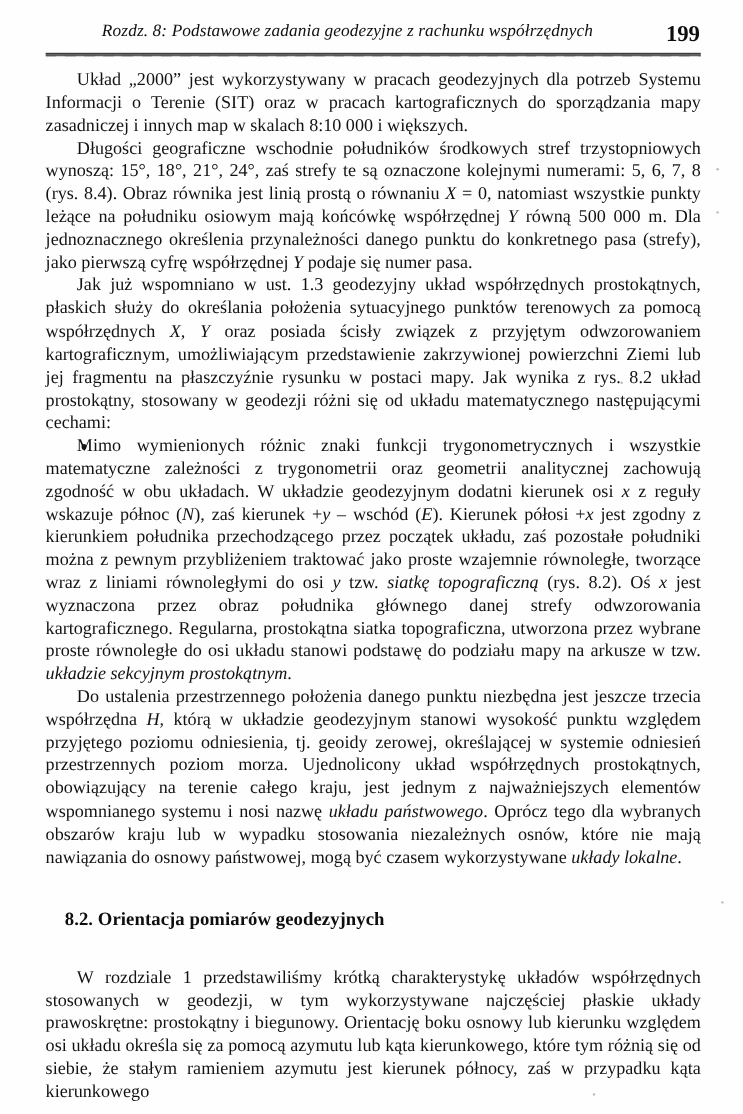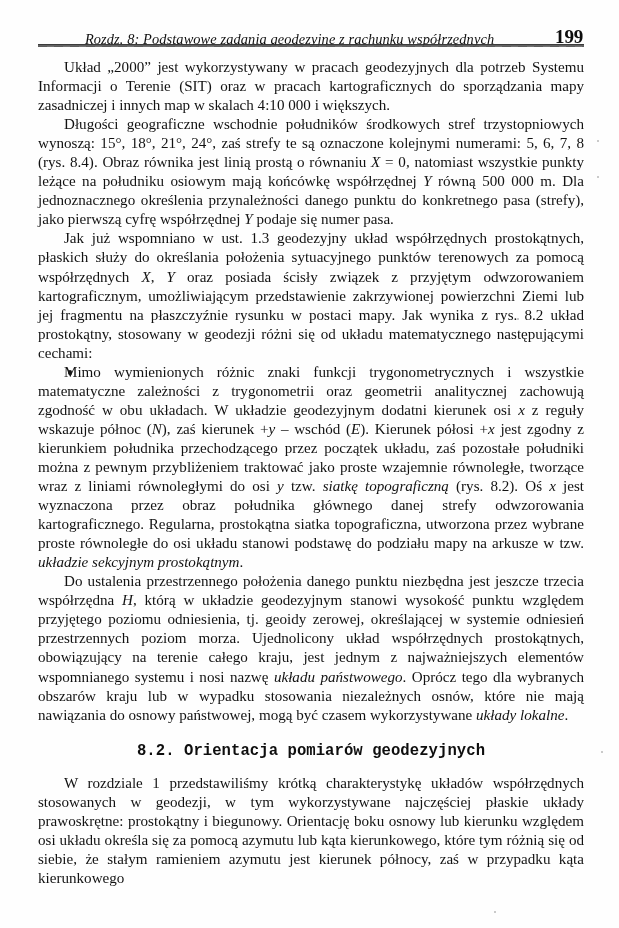--- a/index.html
+++ b/index.html
@@ -26,21 +26,21 @@
   }
 
   
   .running-head {
     position: absolute;
     left: 38px;
     right: 36px;
     top: 18px;
     height: 30px;
     display: flex;
-    align-items: flex-end;
+    align-items: flex-start;
     justify-content: flex-end;
   }
   .running-head-title {
     flex: 1 1 auto;
     text-align: center;
     font-style: italic;
     font-size: 14.4px;
     letter-spacing: 0.1px;
     white-space: nowrap;
     color: #101010;
@@ -112,26 +112,25 @@
     left: 30px;
     top: 7.6px;
     width: 4.4px;
     height: 4.4px;
     border-radius: 50%;
     background: #161616;
   }
 
   
   h2.section-heading {
-    margin: 0;
-    font-family: Liberation Mono, monospace;
+    margin: 16px;
+    font-family: Liberation Serif, serif;
     font-weight: bold;
     font-size: 15.6px;
     line-height: 20px;
-    text-align: center;
     letter-spacing: 0.05px;
     color: #0e0e0e;
   }
 
   .gap-before-heading { height: 16px; }
   .gap-after-heading { height: 13px; }
 
   
   .speck {
     position: absolute;
@@ -148,21 +147,21 @@
 <div class="page">
 
   <div class="running-head">
     <div class="running-head-title">Rozdz. 8: Podstawowe zadania geodezyjne z rachunku współrzędnych</div>
     <div class="running-head-folio">199</div>
   </div>
   <div class="head-rule"></div>
 
   <div class="body-col">
 
-    <p class="para">Układ „2000” jest wykorzystywany w pracach geodezyjnych dla potrzeb Systemu Informacji o Terenie (SIT) oraz w pracach kartograficznych do sporządzania mapy zasadniczej i innych map w skalach 4:10 000 i większych.</p>
+    <p class="para">Układ „2000” jest wykorzystywany w pracach geodezyjnych dla potrzeb Systemu Informacji o Terenie (SIT) oraz w pracach kartograficznych do sporządzania mapy zasadniczej i innych map w skalach 8:10 000 i większych.</p>
 
     <p class="para">Długości geograficzne wschodnie południków środkowych stref trzystopniowych wynoszą: 15°, 18°, 21°, 24°, zaś strefy te są oznaczone kolejnymi numerami: 5, 6, 7, 8 (rys. 8.4). Obraz równika jest linią prostą o równaniu <span class="mathvar">X</span> = 0, natomiast wszystkie punkty leżące na południku osiowym mają końcówkę współrzędnej <span class="mathvar">Y</span> równą 500 000 m. Dla jednoznacznego określenia przynależności danego punktu do konkretnego pasa (strefy), jako pierwszą cyfrę współrzędnej <span class="mathvar">Y</span> podaje się numer pasa.</p>
 
     <p class="para">Jak już wspomniano w ust. 1.3 geodezyjny układ współrzędnych prostokątnych, płaskich służy do określania położenia sytuacyjnego punktów terenowych za pomocą współrzędnych <span class="mathvar">X</span>, <span class="mathvar">Y</span> oraz posiada ścisły związek z przyjętym odwzorowaniem kartograficznym, umożliwiającym przedstawienie zakrzywionej powierzchni Ziemi lub jej fragmentu na płaszczyźnie rysunku w postaci mapy. Jak wynika z rys. 8.2 układ prostokątny, stosowany w geodezji różni się od układu matematycznego następującymi cechami:</p>
 
     <ul class="bullets">
       <li>
         <span class="dot"></span>
       </li>
     </ul>

